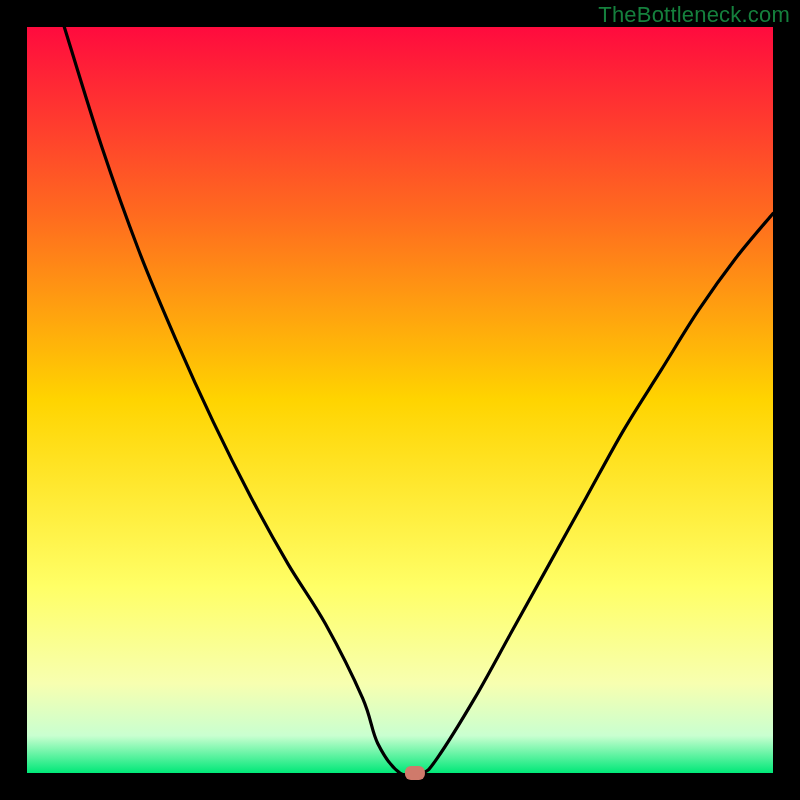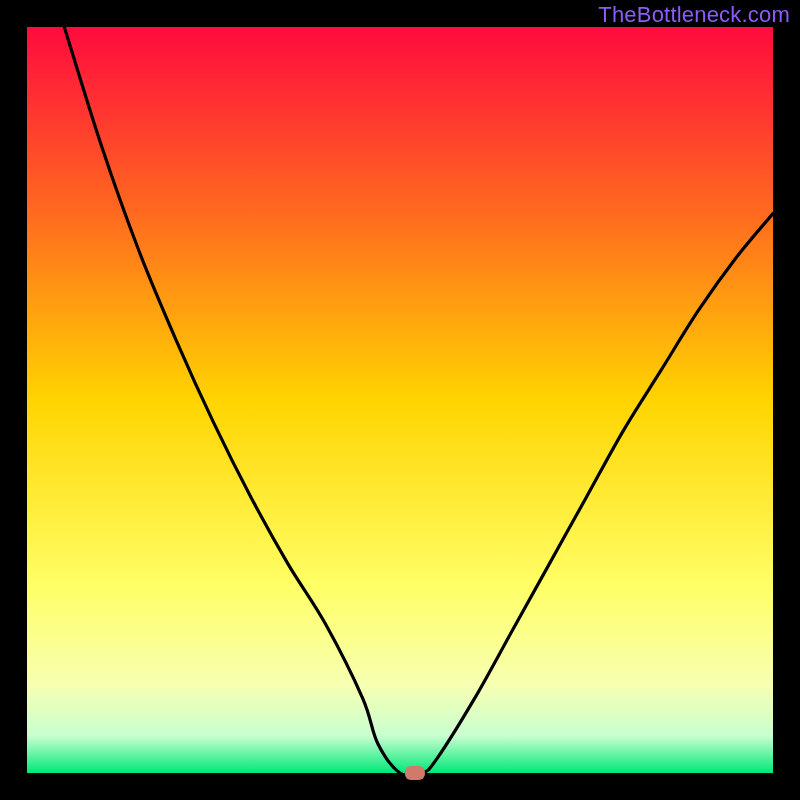--- a/index.html
+++ b/index.html
@@ -14,21 +14,21 @@
   .frame {
     position: relative;
     width: 800px;
     height: 800px;
     background: #000;
   }
   .watermark {
     position: absolute;
     top: 2px;
     right: 10px;
-    color: #8b5cf6;
+    color: #15803d;
     font-size: 22px;
     font-weight: 500;
     letter-spacing: 0.2px;
     z-index: 3;
     text-align: right;
   }
   svg {
     position: absolute;
     top: 0;
     left: 0;

